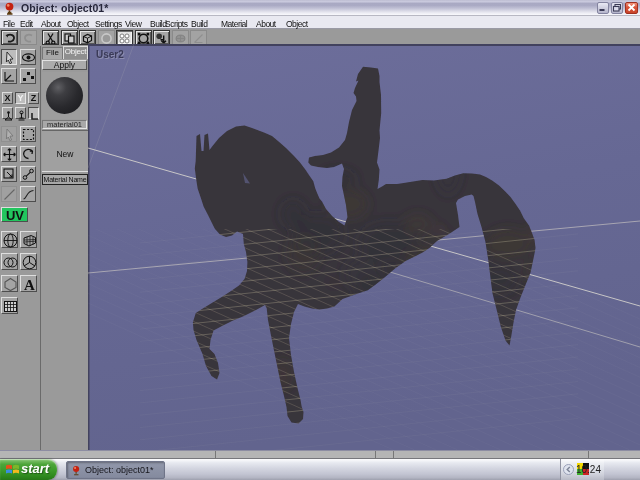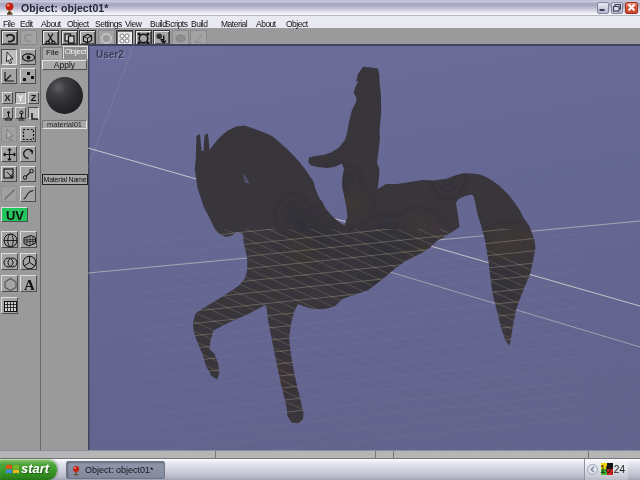--- a/index.html
+++ b/index.html
@@ -15,21 +15,21 @@
 #btmstrip{position:absolute;left:0;top:450px;width:640px;height:9px;background:#b5b5b5;border-top:1px solid #8d8da2;border-bottom:1px solid #77777c;}
 .tick{position:absolute;top:0;width:1px;height:8px;background:#777;}
 #taskbar{position:absolute;left:0;top:459px;width:640px;height:21px;
  background:linear-gradient(#fdfdfe 0%,#e7e9f0 18%,#d3d5e0 45%,#c2c4d2 72%,#b4b6c4 88%,#9ea0ae 100%);}
 #startbtn{position:absolute;left:0;top:459px;width:57px;height:21px;border-radius:0 9px 9px 0;
  background:linear-gradient(#8cc878 0%,#4da53a 25%,#3c9a2a 55%,#2f8a1f 80%,#267817 100%);
  box-shadow:inset 0 1px 1px rgba(255,255,255,0.5), 1px 0 2px rgba(0,0,0,0.3);}
 #startbtn span{position:absolute;left:21px;top:2px;color:#fff;font-weight:bold;font-style:italic;font-size:13px;text-shadow:1px 1px 1px rgba(0,0,0,0.4);}
 #taskbtn{position:absolute;left:66px;top:461px;width:99px;height:18px;background:linear-gradient(#9298ab,#848a9e);border:1px solid #6f7488;border-radius:2px;box-shadow:inset 1px 1px 2px rgba(0,0,0,0.3);}
 #taskbtn span{position:absolute;left:18px;top:3px;font-size:9px;color:#16161c;white-space:nowrap;}
-#tray{position:absolute;left:584px;top:459px;width:44px;height:21px;background:linear-gradient(#fdfdfe 0%,#eceef3 20%,#dde0e8 50%,#ced0da 75%,#b8bac6 100%);border-left:1px solid #9193a2;}
+#tray{position:absolute;left:560px;top:459px;width:44px;height:21px;background:linear-gradient(#fdfdfe 0%,#eceef3 20%,#dde0e8 50%,#ced0da 75%,#b8bac6 100%);border-left:1px solid #9193a2;}
 #clock{position:absolute;right:3px;top:5px;font-size:10px;color:#222;}
 .winbtn{position:absolute;top:2px;width:12px;height:12px;border-radius:2px;} .winbtn svg{display:block}
 </style></head><body>
 <div id="scr">
 
 <div id="titlebar">
  <svg width="14" height="13" viewBox="0 0 14 13" style="position:absolute;left:3px;top:2px">
   <circle cx="6.5" cy="4.6" r="3.9" fill="#c42010"></circle>
   <circle cx="5.2" cy="3.4" r="1.3" fill="#f08868"></circle>
   <path d="M6.5 8.5 L6.5 10.5 M4 12 L9.5 12 M4.8 10.5 L8.4 10.5" stroke="#5a3a10" stroke-width="1.4"></path>
@@ -235,20 +235,23 @@
       </svg></div>
 
 <div id="matpanel">
  <div style="position:absolute;left:0px;top:1px;width:21px;height:12px;background:#a8a8a8;border:1px solid #777;border-bottom:none;text-align:center;font-size:8px;color:#111;">File</div>
  <div style="position:absolute;left:21px;top:0px;width:25px;height:13px;background:#8f8f8f;border:1px solid #ddd;border-bottom:none;text-align:center;font-size:8px;letter-spacing:-0.3px;color:#f4f4f4;">Object</div>
  <div style="position:absolute;left:0px;top:14px;width:45px;height:10px;background:#ababab;border-top:1px solid #e2e2e2;border-left:1px solid #e2e2e2;border-right:1px solid #555;border-bottom:1px solid #555;text-align:center;font-size:8.5px;color:#111;line-height:9px;">Apply</div>
  <div style="position:absolute;left:0px;top:26px;width:46px;height:47px;background:#9d9d9d;">
   <div style="position:absolute;left:4px;top:5px;width:37px;height:37px;border-radius:50%;background:radial-gradient(circle at 33% 28%,#606064 0%,#3e3e42 22%,#29292d 55%,#161619 100%);"></div>
  </div>
  <div style="position:absolute;left:0px;top:74px;width:45px;height:9px;background:#a8a8a8;border:1px solid #777;border-bottom-color:#e6e6e6;border-right-color:#e6e6e6;text-align:center;font-size:7.5px;color:#222;line-height:8px;">material01</div>
+ <div style="position:absolute;left:0px;top:84px;width:46px;height:42px;background:#a0a0a0;border-top:1px solid #666;border-bottom:1px solid #ddd;">
+  <div style="position:absolute;left:0;right:0;top:18px;text-align:center;font-size:8.5px;color:#111;">New</div>
+ </div>
  <div style="position:absolute;left:0px;top:128px;width:46px;height:11px;background:#a8a8a8;border:1px solid #222;text-align:center;font-size:7px;letter-spacing:-0.2px;color:#111;line-height:9px;white-space:nowrap;">Material Name</div>
 </div>
 
 <div id="viewport"><svg id="vp" width="552" height="408" viewBox="0 0 552 408">
 <defs>
 <linearGradient id="vbg" x1="0" y1="0" x2="0.25" y2="1">
 <stop offset="0" stop-color="#6d6e9b"></stop>
             <stop offset="0.5" stop-color="#666894"></stop>
             <stop offset="1" stop-color="#62648e"></stop>
 </linearGradient>

